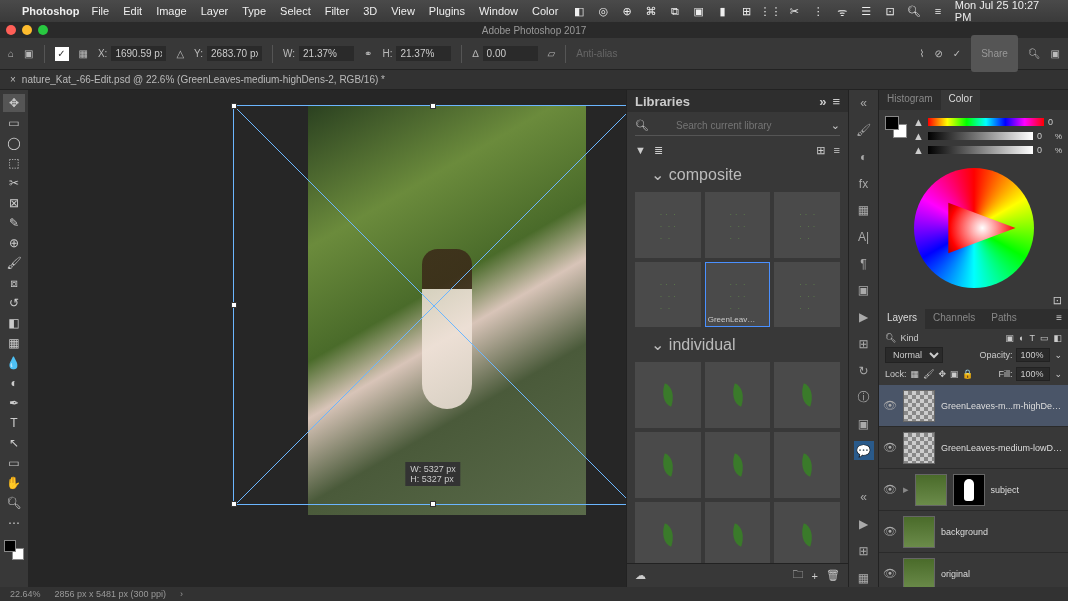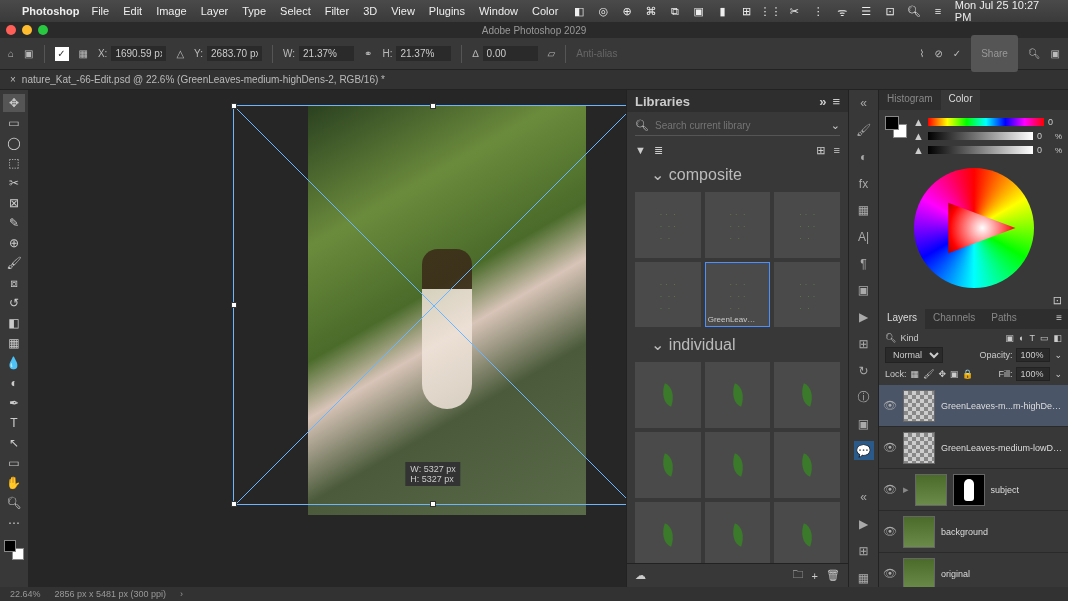--- a/index.html
+++ b/index.html
@@ -49,21 +49,21 @@
 .transform-box .handle { position: absolute; width: 6px; height: 6px; background: #fff; border: 1px solid #333; }
 .h-tl{top:-3px;left:-3px}.h-bl{bottom:-3px;left:-3px}
 .h-t{top:-3px;left:50%;margin-left:-3px}.h-b{bottom:-3px;left:50%;margin-left:-3px}
 .h-l{top:50%;left:-3px;margin-top:-3px}
 .dim-tip { position:absolute; bottom:18px; left:50%; transform:translateX(-50%); background:#333; padding:2px 5px; font-size:9px; color:#ccc; white-space:nowrap;}
 
 .center-panels { width: 222px; background: #383838; display: flex; flex-direction: column; border-left: 1px solid #222;}
 .panel-header { height: 22px; display: flex; align-items: center; padding: 0 8px; font-size: 13px; font-weight: bold; background: #2e2e2e; color: #ccc;}
 .lib-back { padding: 4px 8px; font-size: 9px; color: #888; letter-spacing: 1px; cursor:pointer;}
 .lib-search { margin: 4px 8px; display:flex; align-items:center; gap:6px; border-bottom:1px solid #555; padding:3px 0;}
-.lib-search input { flex:1; background:transparent; border:none; color:#888; font-size:10px; outline:none;}
+.lib-search input { flex:1; background:transparent; border:none; color:#888; font-size:10px; outline:none;margin-left:21px;}
 .lib-filter { display:flex; padding: 4px 8px; gap:8px; }
 .lib-section { padding: 4px 24px; font-size: 16px; color: #bbb; cursor:pointer;}
 .lib-grid { display: grid; grid-template-columns: repeat(3, 1fr); gap: 4px; padding: 4px 8px; }
 .lib-item { aspect-ratio: 1; background: #4a4a4a; border: 1px solid transparent; position: relative; cursor:pointer; display:flex; align-items:center; justify-content:center;}
 .lib-item.selected { border-color: #4a90ff; }
 .lib-item .leaf { width: 14px; height: 20px; background: #3a7a2a; border-radius: 0 100% 0 100%; transform: rotate(20deg); }
 .lib-item .dots::before { content:"· ·  ·\A ·  · ·\A·  ·"; white-space:pre; color:#5a7a4a; font-size:9px; line-height:8px;}
 .lib-item-label { position:absolute; bottom:2px; left:2px; right:14px; font-size:8px; color:#ccc; text-align:center; overflow:hidden; text-overflow:ellipsis; white-space:nowrap;}
 .lib-scroll { flex:1; overflow-y:auto; }
 .lib-scroll::-webkit-scrollbar{width:8px}.lib-scroll::-webkit-scrollbar-thumb{background:#555;border-radius:4px}
@@ -143,21 +143,21 @@
     <span>Mon Jul 25  10:27 PM</span>
   </div>
 </div>
 
 <div class="traffic">
   <span class="tl-close"></span>
   <span class="tl-min"></span>
   <span class="tl-max"></span>
 </div>
 
-<div class="win-title">Adobe Photoshop 2029</div>
+<div class="win-title">Adobe Photoshop 2017</div>
 
 <div class="option-bar">
   <span>⌂</span>
   <span>▣</span>
   <div class="sep"></div>
   <span style="background:#fff;color:#333;width:14px;height:14px;text-align:center;line-height:14px;">✓</span>
   <span>▦</span>
   <div class="field">
       <span>X:</span>
       <input value="1690.59 px" style="">

